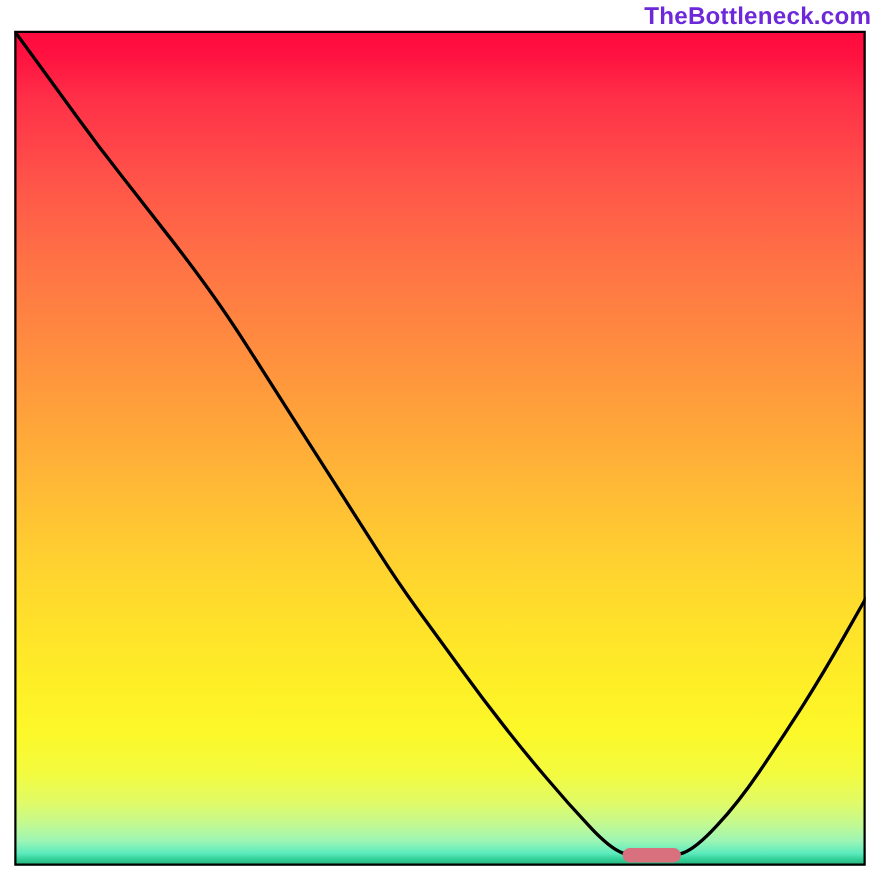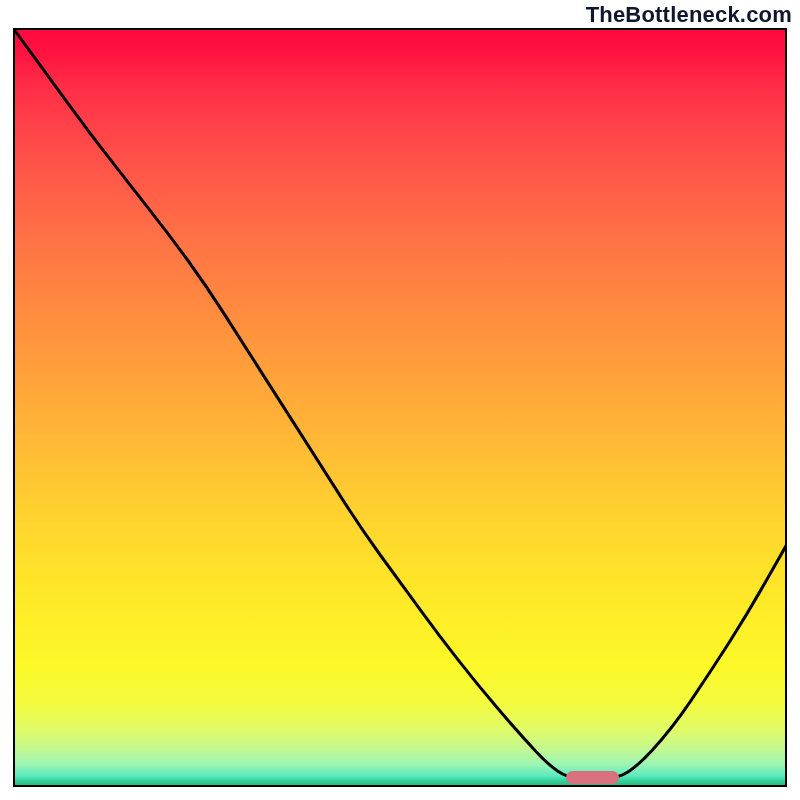--- a/index.html
+++ b/index.html
@@ -15,21 +15,21 @@
     position: relative;
     width: 800px;
     height: 800px;
   }
   .watermark {
     position: absolute;
     top: 2px;
     right: 8px;
     font-size: 22px;
     font-weight: 600;
-    color: #0f172a;
+    color: #6d28d9;
     font-family: Arial, Helvetica, sans-serif;
     letter-spacing: 0.2px;
   }
   .plot-area {
     position: absolute;
     left: 13px;
     top: 28px;
     width: 774px;
     height: 759px;
     overflow: hidden;

